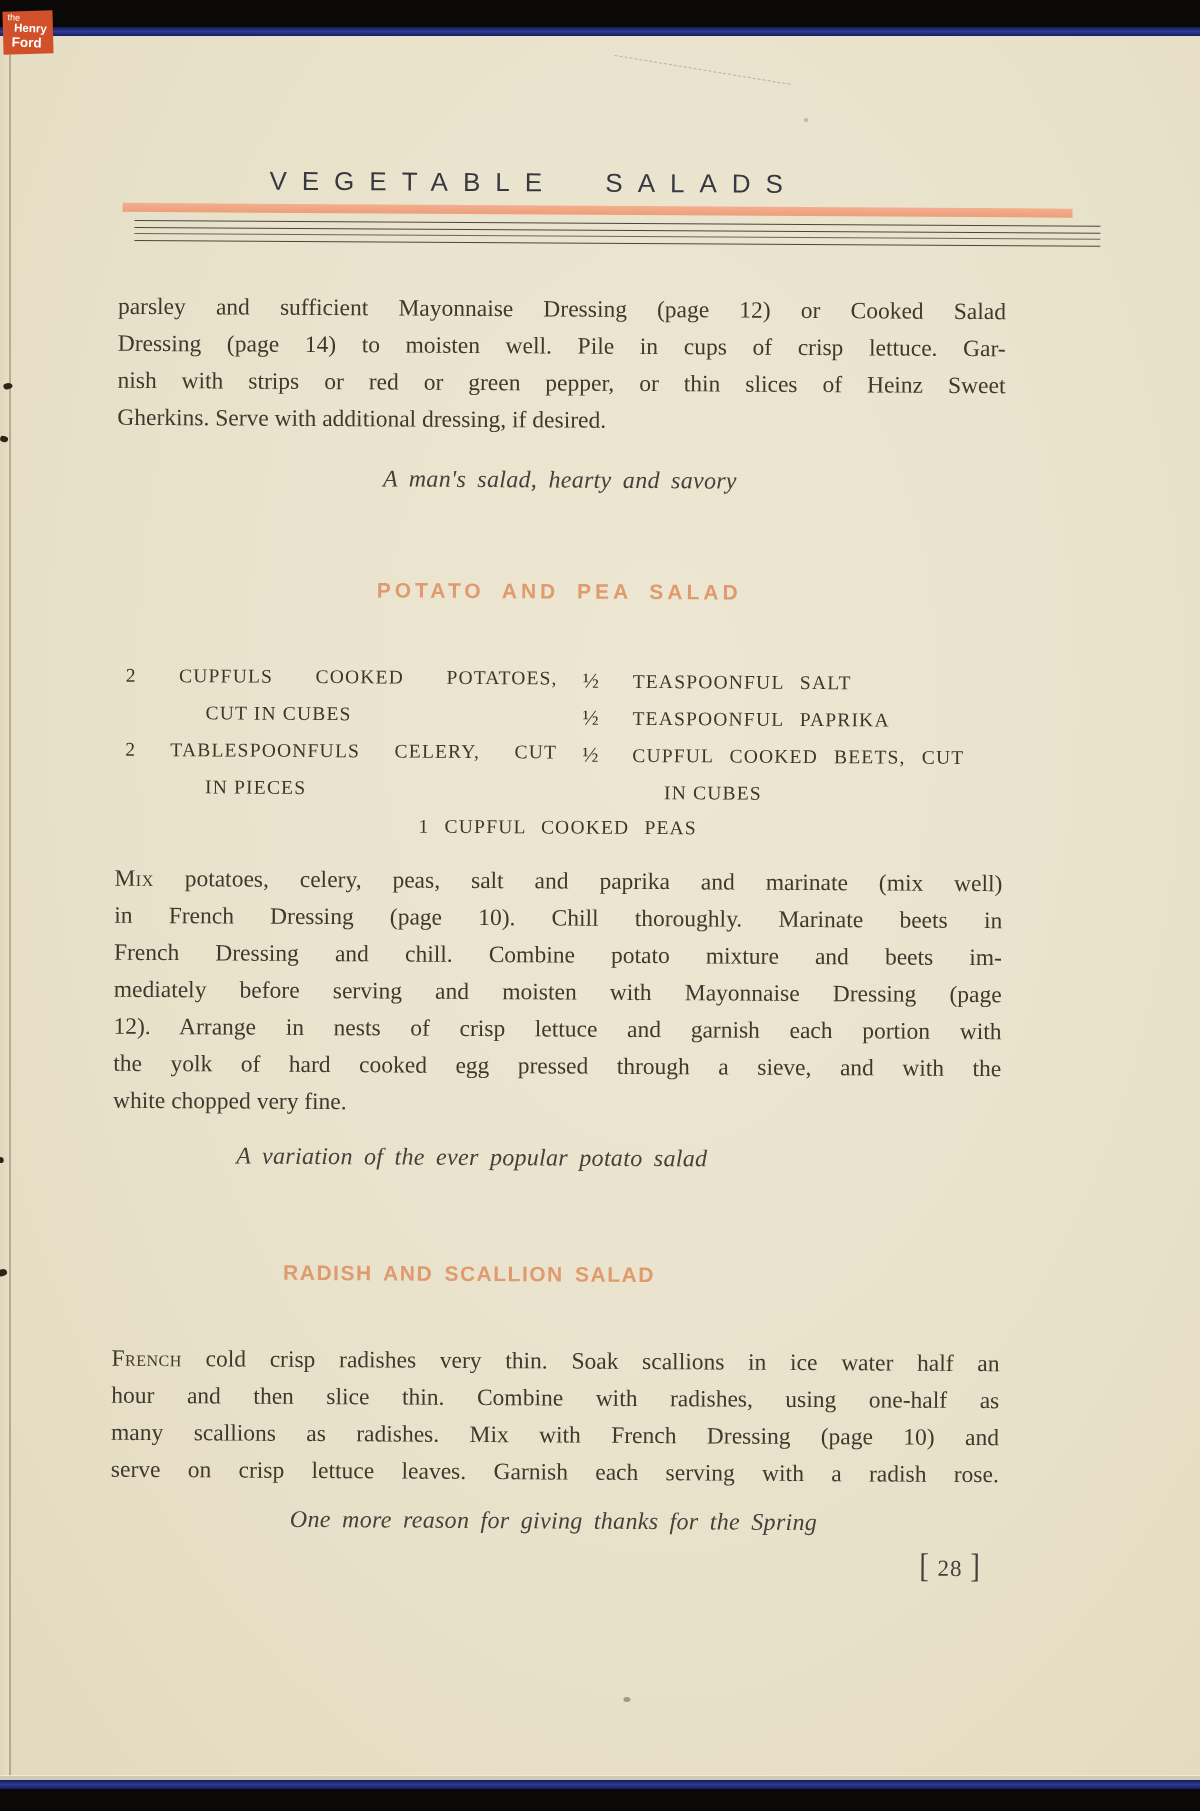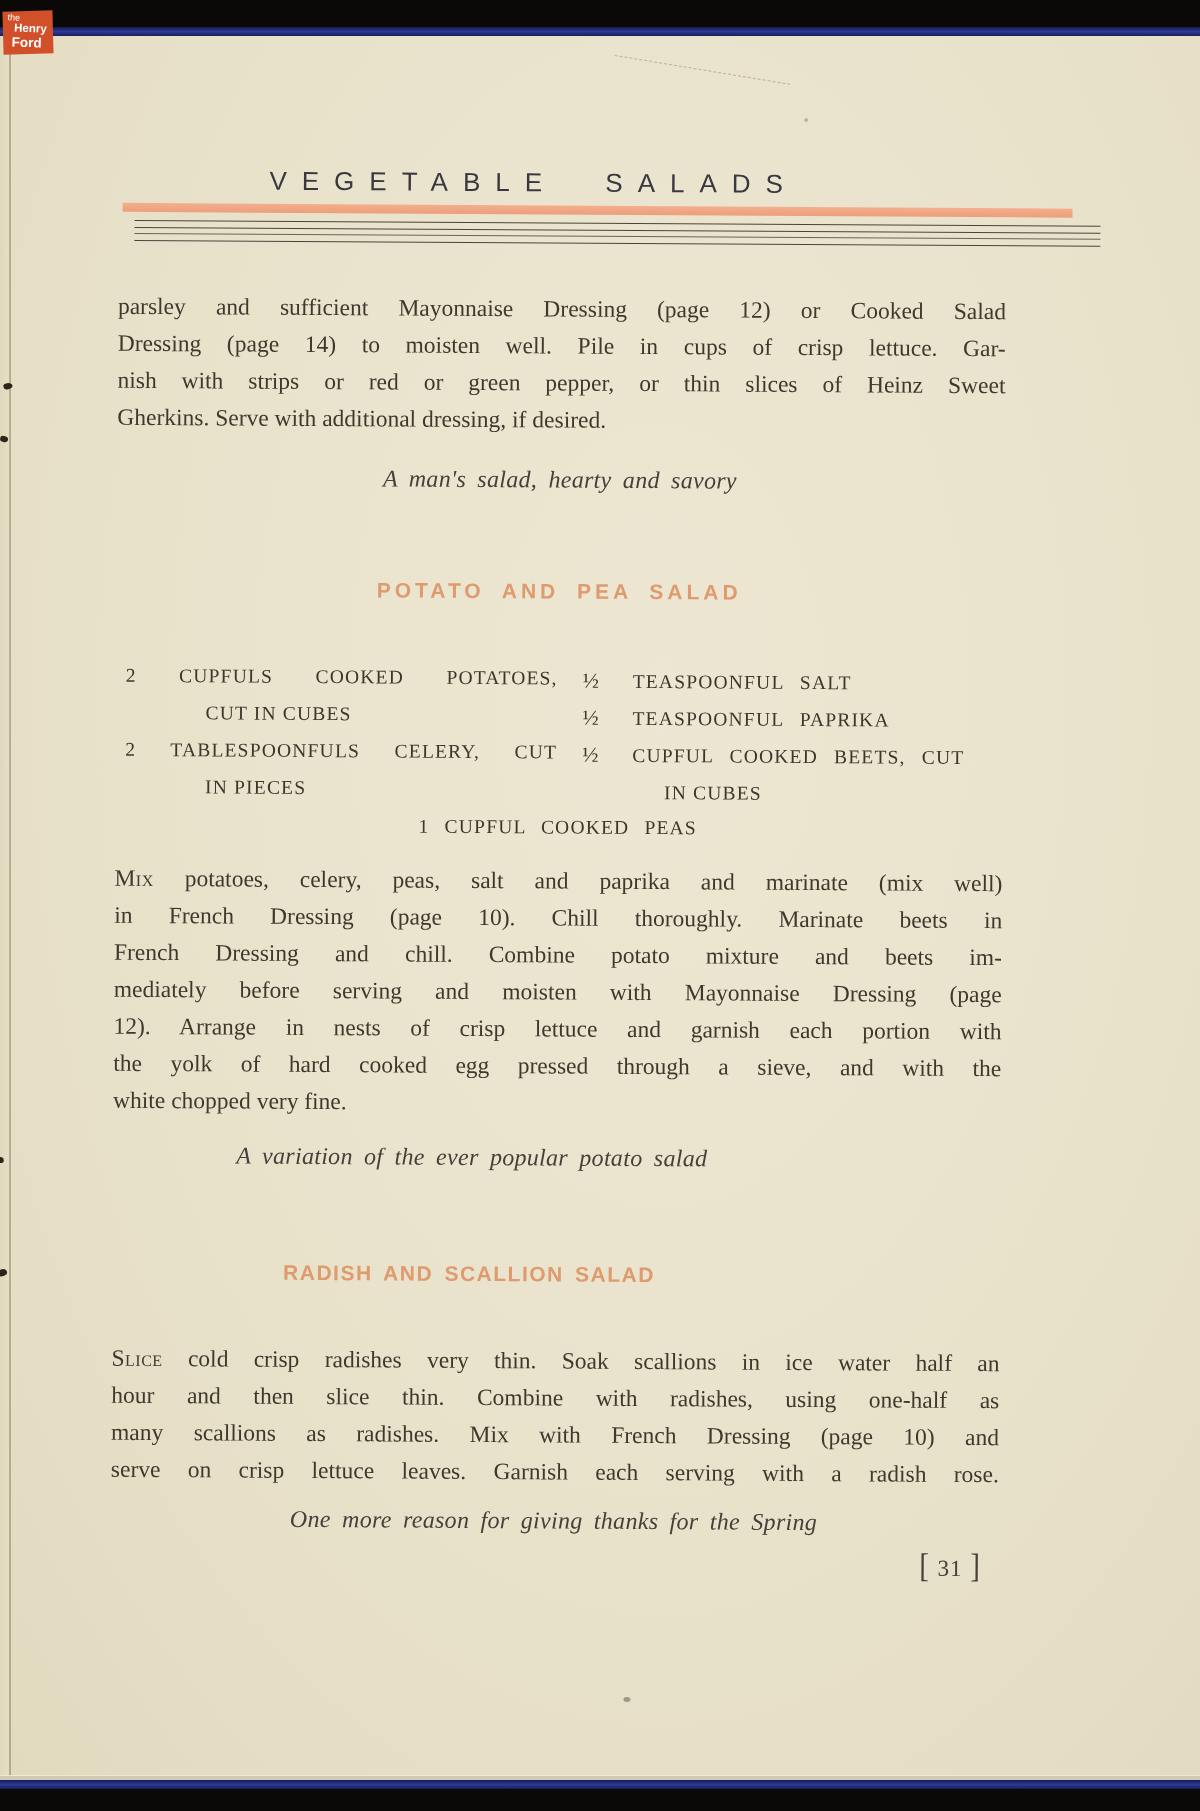--- a/index.html
+++ b/index.html
@@ -129,31 +129,31 @@
       <div class="jline">12). Arrange in nests of crisp lettuce and garnish each portion with</div>
       <div class="jline">the yolk of hard cooked egg pressed through a sieve, and with the</div>
       <div class="lline">white chopped very fine.</div>
     </div>
 
     <div class="caption" style="left:118px;top:1142px;width:718px;">A variation of the ever popular potato salad</div>
 
     <div class="rhead" style="left:118px;top:1260px;width:714px;letter-spacing:1.5px;word-spacing:4px;">RADISH AND SCALLION SALAD</div>
 
     <div class="para" style="top:1340px;">
-      <div class="jline"><span class="lead">Slice</span> <span>cold crisp radishes very thin. Soak scallions in ice water half an</span></div>
+      <div class="jline"><span class="lead">French</span> <span>cold crisp radishes very thin. Soak scallions in ice water half an</span></div>
       <div class="jline">hour and then slice thin. Combine with radishes, using one-half as</div>
       <div class="jline">many scallions as radishes. Mix with French Dressing (page 10) and</div>
       <div class="jline">serve on crisp lettuce leaves. Garnish each serving with a radish rose.</div>
     </div>
 
     <div class="caption" style="left:118px;top:1505px;width:886px;">One more reason for giving thanks for the Spring</div>
 
     <div class="pagenum">
       <span class="brk">[</span>
-      <span>31</span>
+      <span>28</span>
       <span class="brk">]</span>
     </div>
 
     <div class="speck" style="left:4px;top:384px;width:9px;height:6px;transform:rotate(-15deg);"></div>
     <div class="speck" style="left:1px;top:437px;width:8px;height:6px;transform:rotate(10deg);"></div>
     <div class="speck" style="left:2px;top:1158px;width:7px;height:6px;"></div>
     <div class="speck" style="left:4px;top:1270px;width:9px;height:7px;transform:rotate(-20deg);"></div>
     <div class="spot" style="left:632px;top:1694px;width:7px;height:5px;"></div>
     <div class="spot" style="left:803px;top:114px;width:4px;height:4px;opacity:.5;"></div>
   </div>

